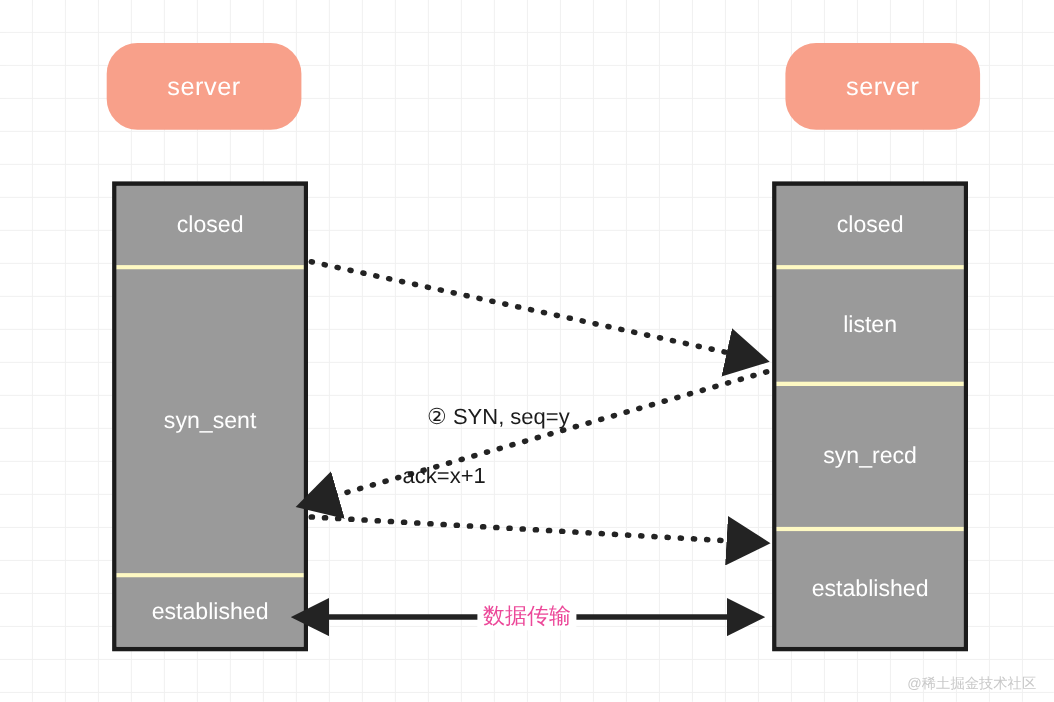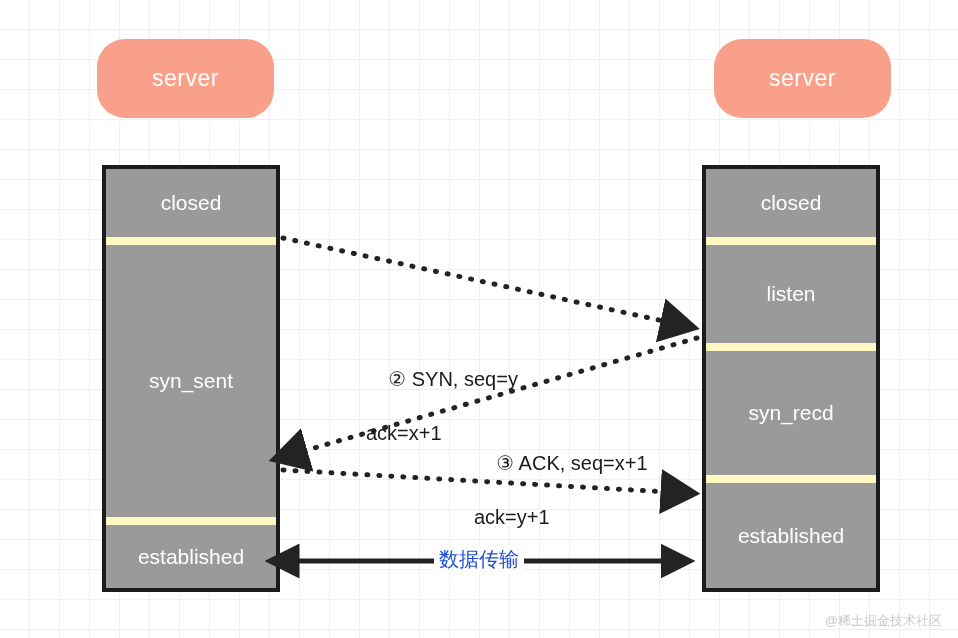--- a/index.html
+++ b/index.html
@@ -52,21 +52,21 @@
   #server-stack { left: 702px; top: 165px; width: 178px; height: 427px; }
 
   .state {
     background: #9a9a9a;
     color: #ffffff;
     display: flex;
     align-items: center;
     justify-content: center;
     font-size: 21px;
     box-sizing: border-box;
-    border-bottom: 8px solid #fef9c3;
+    border-bottom: 4px solid #fef9c3;
   }
   .state:last-child { border-bottom: none; }
 
   
   #arrows {
     position: absolute;
     left: 0; top: 0;
     width: 958px;
     height: 638px;
     pointer-events: none;
@@ -83,21 +83,21 @@
   #msg-1 { left: 416px; top: 224px; }
   #msg-2 { left: 366px; top: 339px; }
   #msg-3 { left: 474px; top: 423px; }
   .msg .l2 { display: block; text-align: left; }
 
   #transfer-label {
     position: absolute;
     left: 434px;
     top: 546px;
     font-size: 20px;
-    color: #1d4ed8;
+    color: #ec4899;
     background: #ffffff;
     padding: 0 5px;
   }
 
   #watermark {
     position: absolute;
     right: 16px;
     bottom: 8px;
     font-size: 13px;
     color: #c9c9c9;
@@ -163,21 +163,17 @@
 
     <line x1="292" y1="561" x2="688" y2="561" stroke="#232323" stroke-width="5" marker-start="url(#ah-solid-start)" marker-end="url(#ah-solid)"></line>
   </svg>
 
 
   <div class="msg" id="msg-2">
     <span>② SYN, seq=y</span>
     <span class="l2">ack=x+1</span>
   </div>
 
-  <div class="msg" id="msg-3">
-    <span>③ ACK, seq=x+1</span>
-    <span class="l2">ack=y+1</span>
-  </div>
 
   <div id="transfer-label">数据传输</div>
 
   <div id="watermark">@稀土掘金技术社区</div>
 </div>
 
 </body></html>

